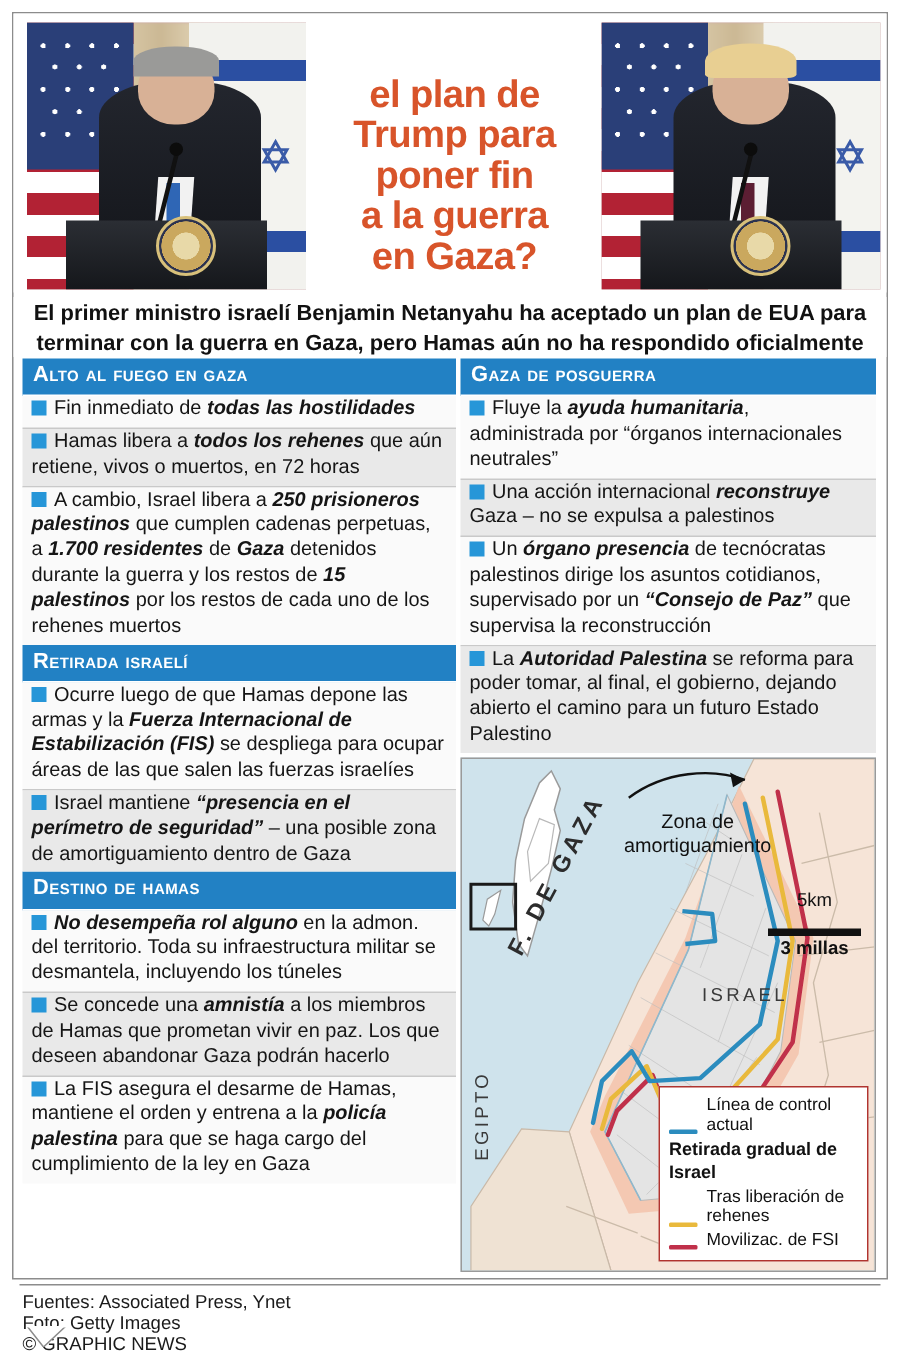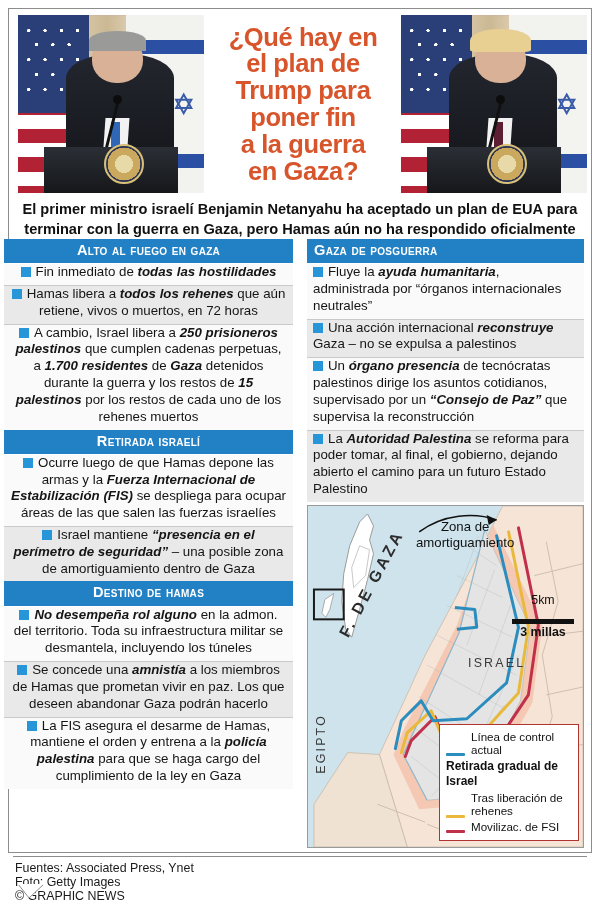--- a/index.html
+++ b/index.html
@@ -178,21 +178,21 @@
     color: #111;
     text-align: center;
     background: #fff;
   }
 
   
   .col {
     position: absolute;
     top: 239px;
   }
-  .col-left  { left: 4px;  width: 289px; text-align: center; }
+  .col-left  { left: 15px;  width: 289px; }
   .col-right { left: 307px; width: 277px; }
 
   .sec-header {
     background: #2281c4;
     color: #ffffff;
     font-size: 14.6px;
     font-weight: bold;
     letter-spacing: 0.3px;
     padding: 3px 7px 4px 7px;
     font-variant: small-caps;
@@ -276,21 +276,21 @@
     position: absolute;
     left: 28px; top: 126px;
     font-size: 16px; font-weight: bold; color: #2c2c2c;
     letter-spacing: 3px;
     transform: rotate(-62deg);
     transform-origin: left top;
     white-space: nowrap;
   }
   .lbl-buffer {
     position: absolute;
-    left: 108px; top: 13px;
+    left: 108px; top: 34px;
     font-size: 13.2px; color: #111;
     line-height: 1.22; text-align: center;
   }
   .scale-wrap {
     position: absolute;
     left: 204px; top: 88px;
     text-align: center;
     font-size: 12.4px; color: #111;
   }
   .scale-bar {
@@ -342,21 +342,21 @@
         <div class="shirt"></div>
         <div class="tie blue"></div>
         <div class="mic"></div>
         <div class="mic-head"></div>
         <div class="podium"></div>
         <div class="seal"></div>
       </div>
     </div>
 
     <div class="title-block">
-      <div class="title-text" id="title-slot"><span>¿Qué hay en</span><br><span>el plan de</span><br><span>Trump para</span><br><span>poner fin</span><br><span>a la guerra</span><br><span>en Gaza?</span></div>
+      <div class="title-text" id="title-slot"><br><span>el plan de</span><br><span>Trump para</span><br><span>poner fin</span><br><span>a la guerra</span><br><span>en Gaza?</span></div>
     </div>
 
     <div class="photo photo-right">
       <div class="ph-bg">
         <div class="wall-bg"></div>
         <div class="flag-us"></div>
         <div class="flag-il">
           <svg class="star-d" viewBox="0 0 40 40">
             <polygon points="20,4 33,27 7,27" fill="none" stroke="#2b4fa2" stroke-width="3.4"></polygon>
             <polygon points="20,36 7,13 33,13" fill="none" stroke="#2b4fa2" stroke-width="3.4"></polygon>

